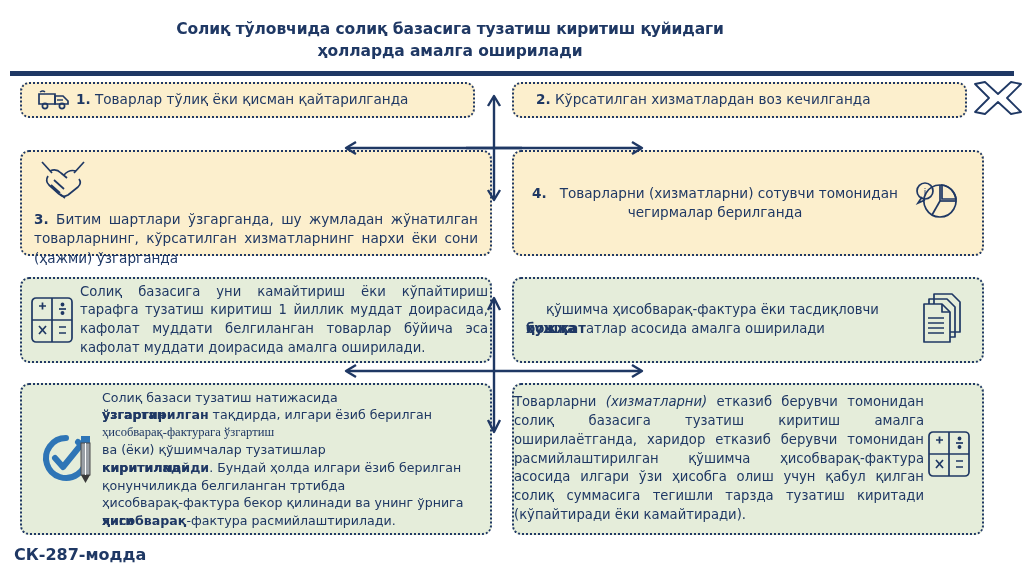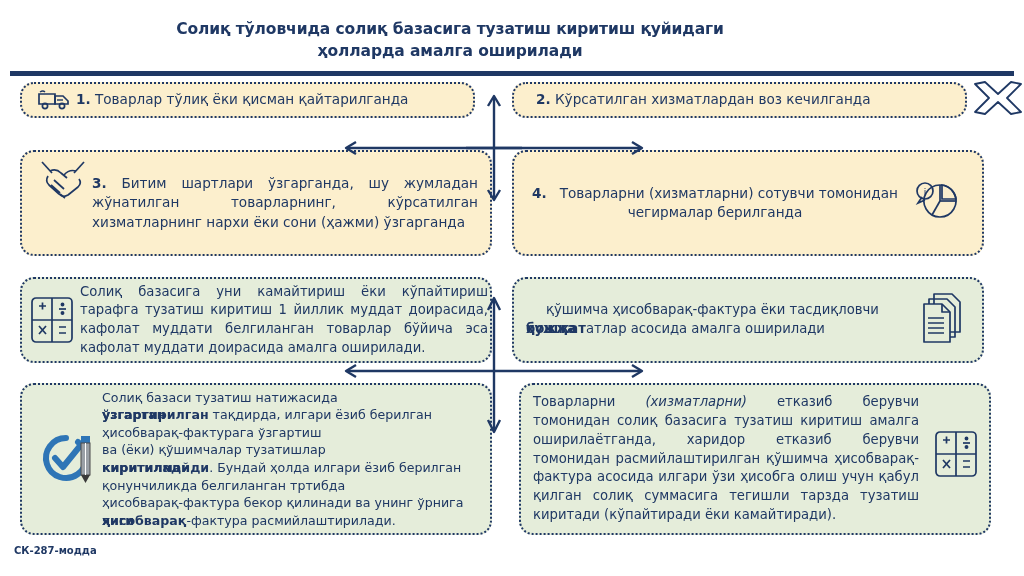--- a/index.html
+++ b/index.html
@@ -42,21 +42,21 @@
     top: 61px;
     width: 1004px;
     height: 5px;
     background: #1F3864;
   }
 
   
   .box {
     position: absolute;
     box-sizing: border-box;
-    border-radius: 14px;
+    border-radius: 9px;
     border-style: dotted;
     border-width: 2px;
     display: flex;
     align-items: center;
   }
   .box.cream {
     background: #FCEFCD;
     border-color: #1F3864;
   }
   .box.mint {
@@ -79,45 +79,45 @@
   .icon-slot {
     flex: 0 0 auto;
     display: flex;
     align-items: center;
     justify-content: center;
   }
 
   
   #box1 { left: 20px;  top: 82px;  width: 455px; height: 36px; padding: 0 10px; }
   #box2 { left: 512px; top: 82px;  width: 455px; height: 36px; padding: 0 22px; }
-  #box3 { left: 20px;  top: 150px; width: 472px; height: 106px; padding: 0 12px; }
+  #box3 { left: 20px;  top: 150px; width: 472px; height: 106px; padding: 0 12px; flex-direction: column; }
   #box4 { left: 512px; top: 150px; width: 472px; height: 106px; padding: 8px 14px; }
   #box5 { left: 20px;  top: 277px; width: 472px; height: 86px;  padding: 7px 2px; }
   #box6 { left: 512px; top: 277px; width: 472px; height: 86px;  padding: 7px 12px; }
   #box7 { left: 20px;  top: 383px; width: 472px; height: 152px; padding: 8px 10px; }
-  #box8 { left: 512px; top: 383px; width: 472px; height: 152px; padding: 8px 12px; margin-left: 7px; }
+  #box8 { left: 512px; top: 383px; width: 472px; height: 152px; padding: 8px 0; }
 
   
   .icon-out-right {
     position: absolute;
     right: -60px;
     top: 50%;
     transform: translateY(-50%);
   }
 
   
   .arrow-cluster { position: absolute; }
   #arrows-top  { left: 466px; top: 90px;  width: 56px; height: 172px; }
 
   
   .footer {
     position: absolute;
     left: 14px;
     top: 545px;
-    font-size: 10px;
+    font-size: 16px;
     font-weight: bold;
     color: #1F3864;
   }
 
   
   .overlap {
     position: relative;
     display: inline-block;
     font-weight: bold;
   }
@@ -260,21 +260,21 @@
   </span>
   <span class="box-text" style="font-size:12.6px; line-height:1.40;">
     <span style="display:block; text-align:justify;">Солиқ базаси тузатиш натижасида</span>
     <span style="display:block; text-align:justify;">
       <span class="overlap">
         <span class="under">ўзгартирилган</span>
         <span class="a">ўзгартирилган</span>
         <span class="b">ўзгарган</span>
       </span> <span>тақдирда, илгари ёзиб берилган</span>
     </span>
-    <span style="display:block; text-align:justify;">ҳисобварақ-фактурага ўзгартиш</span>
+    <span style="display:block; text-align:justify;font-family:Liberation Serif, serif;">ҳисобварақ-фактурага ўзгартиш</span>
     <span style="display:block; text-align:justify;">ва (ёки) қўшимчалар тузатишлар</span>
     <span style="display:block;">
       <span class="overlap">
         <span class="under">киритилмайди</span>
         <span class="a">киритилмайди</span>
         <span class="b">киритилади</span>
       </span><span>. Бундай ҳолда илгари ёзиб берилган</span>
     </span>
     <span style="display:block; text-align:justify;">қонунчиликда белгиланган тртибда</span>
     <span style="display:block; text-align:justify;">ҳисобварақ-фактура бекор қилинади ва унинг ўрнига</span>

